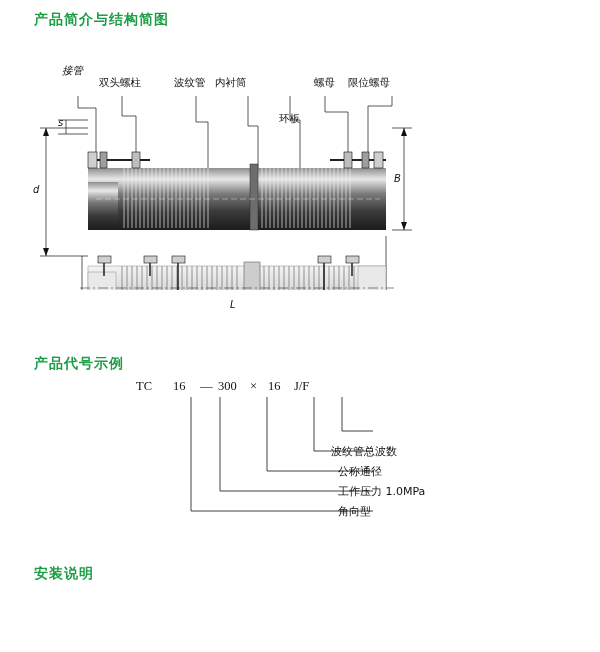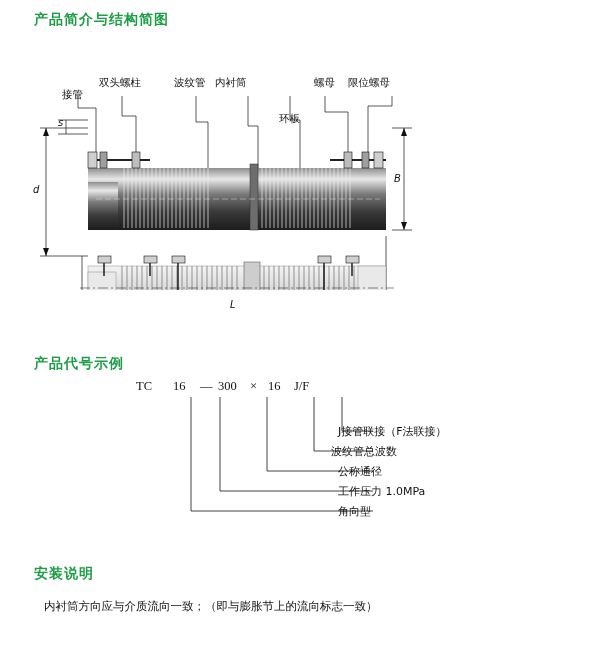--- a/index.html
+++ b/index.html
@@ -269,21 +269,21 @@
       <line x1="352" y1="196" x2="352" y2="216" stroke="#111" stroke-width="1.4"></line>
       <rect x="98" y="196" width="13" height="7" fill="#cfcfcf" stroke="#111" stroke-width="0.6"></rect>
       <rect x="144" y="196" width="13" height="7" fill="#cfcfcf" stroke="#111" stroke-width="0.6"></rect>
       <rect x="172" y="196" width="13" height="7" fill="#cfcfcf" stroke="#111" stroke-width="0.6"></rect>
       <rect x="318" y="196" width="13" height="7" fill="#cfcfcf" stroke="#111" stroke-width="0.6"></rect>
       <rect x="346" y="196" width="13" height="7" fill="#cfcfcf" stroke="#111" stroke-width="0.6"></rect>
     </g>
   </svg>
 
   
-  <div class="lbl" style="left:62px; top:28px;">接管</div>
+  <div class="lbl" style="left:62px; top:4px;font-style:italic;">接管</div>
   <div class="lbl" style="left:99px; top:16px;">双头螺柱</div>
   <div class="lbl" style="left:174px; top:16px;">波纹管</div>
   <div class="lbl" style="left:215px; top:16px;">内衬筒</div>
   <div class="lbl" style="left:279px; top:16px;margin-top:36px;">环板</div>
   <div class="lbl" style="left:314px; top:16px;">螺母</div>
   <div class="lbl" style="left:348px; top:16px;">限位螺母</div>
 
   
   <div class="dim" style="left:58px; top:57px; font-style:italic;">s</div>
   <div class="dim" style="left:33px; top:124px; font-style:italic;">d</div>
@@ -310,22 +310,20 @@
   
   <div class="code-part" style="left:136px; top:4px;">TC</div>
   <div class="code-part" style="left:173px; top:4px;">16</div>
   <div class="code-part" style="left:200px; top:4px;">—</div>
   <div class="code-part" style="left:218px; top:4px;">300</div>
   <div class="code-part" style="left:250px; top:4px;">×</div>
   <div class="code-part" style="left:268px; top:4px;">16</div>
   <div class="code-part" style="left:294px; top:4px;">J/F</div>
 
   
-  <div class="code-desc" style="left:338px; top:49px;">J接管联接（F法联接）</div>
   <div class="code-desc" style="left:331px; top:69px;">波纹管总波数</div>
   <div class="code-desc" style="left:338px; top:89px;">公称通径</div>
   <div class="code-desc" style="left:338px; top:109px;">工作压力 1.0MPa</div>
   <div class="code-desc" style="left:338px; top:129px;">角向型</div>
 </div>
 
 <div id="notes">
-  <p>内衬筒方向应与介质流向一致；（即与膨胀节上的流向标志一致）</p>
 </div>
 
 </body></html>

